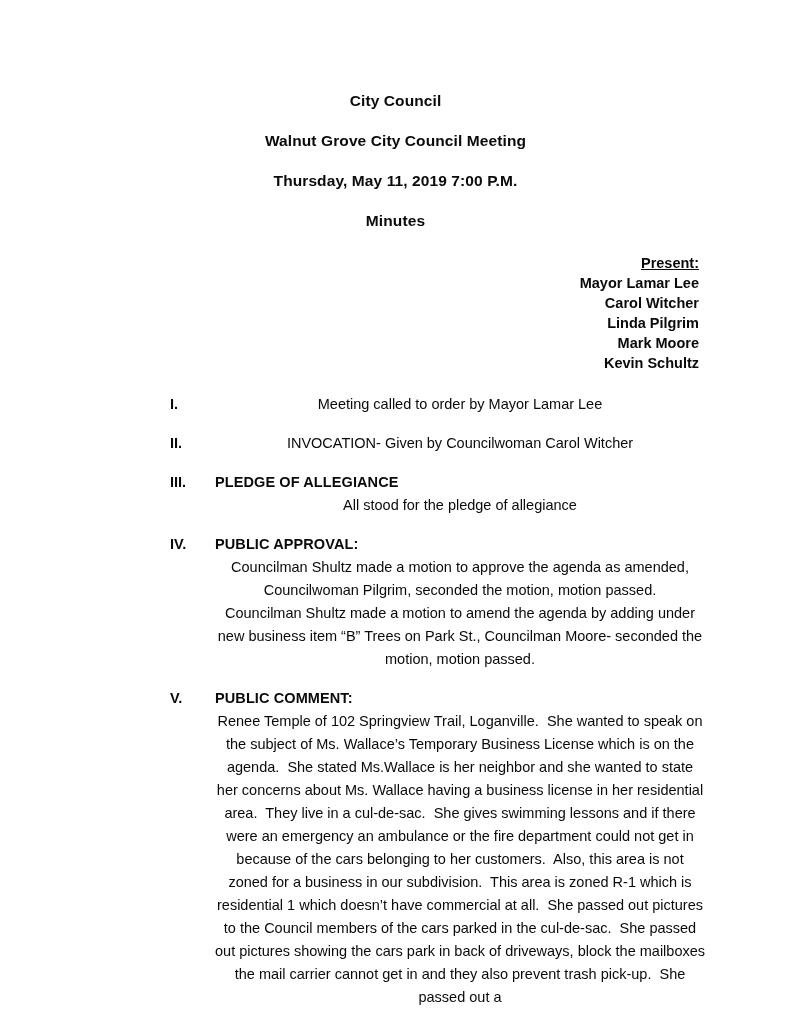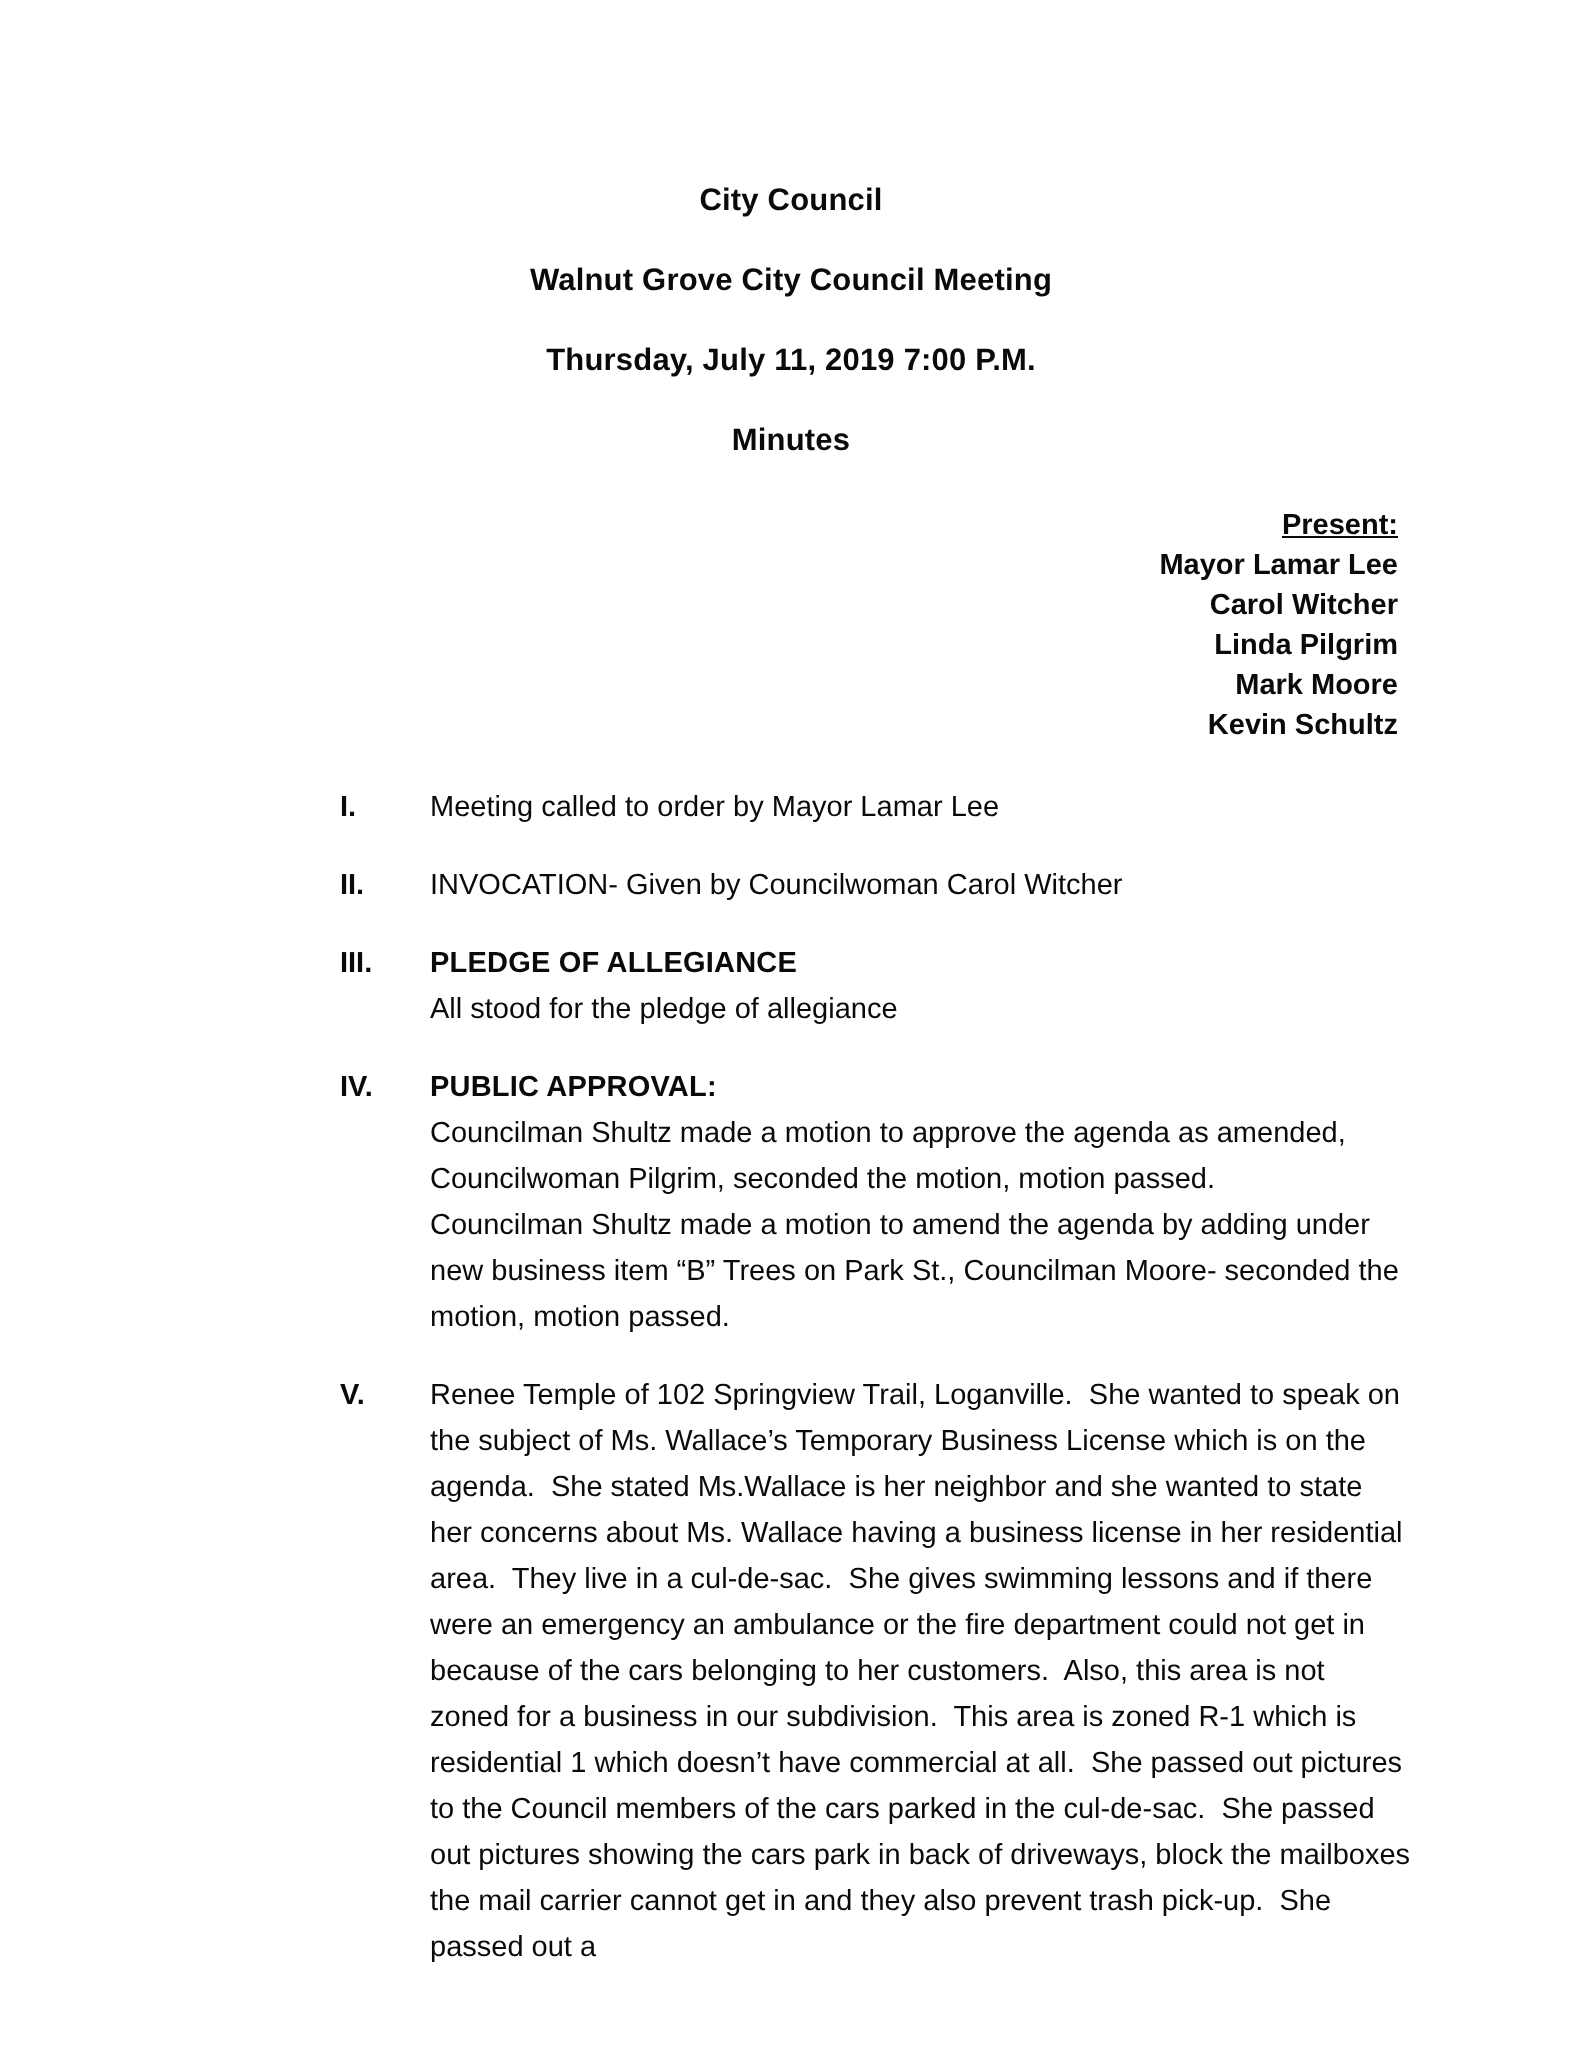--- a/index.html
+++ b/index.html
@@ -58,32 +58,33 @@
   }
   .content {
     width: 490px;
   }
   .item-heading {
     font-weight: 700;
     letter-spacing: 0.1px;
   }
   .para {
     white-space: pre-wrap;
+    text-align: center;
   }
   .para b, .para .seg-bold { font-weight: 400; }
 </style>
 </head>
 <body>
 
 <div class="page">
 
   <div class="headings">
     <div class="heading-line">City Council</div>
     <div class="heading-line">Walnut Grove City Council Meeting</div>
-    <div class="heading-line">Thursday, July 11, 2019 7:00 P.M.</div>
+    <div class="heading-line">Thursday, May 11, 2019 7:00 P.M.</div>
     <div class="heading-line">Minutes</div>
   </div>
 
   <div class="present">
     <div class="present-label">Present:</div>
     <div>Mayor Lamar Lee</div>
     <div>Carol Witcher</div>
     <div>Linda Pilgrim</div>
     <div>Mark Moore</div>
     <div>Kevin Schultz</div>
@@ -118,18 +119,19 @@
       <div class="content">
         <div class="item-heading">PUBLIC APPROVAL:</div>
         <div class="para"><span class="seg-bold">Councilman Shultz </span><span>made a motion to approve the agenda as amended, </span><span class="seg-bold">Councilwoman Pilgrim,</span><span> seconded the motion, motion passed.</span></div>
         <div class="para"><span class="seg-bold">Councilman Shultz </span><span>made a motion to amend the agenda by adding under new business item “B” Trees on Park St., </span><span class="seg-bold">Councilman Moore</span><span>- seconded the motion, motion passed.</span></div>
       </div>
     </div>
 
     <div class="item">
       <div class="numeral">V.</div>
       <div class="content">
+        <div class="item-heading">PUBLIC COMMENT:</div>
         <div class="para"><span class="seg-bold">Renee Temple of 102 Springview Trail, Loganville.</span><span>  She wanted to speak on the subject of Ms. Wallace’s Temporary Business License which is on the agenda.  She stated Ms.Wallace is her neighbor and she wanted to state her concerns about Ms. Wallace having a business license in her residential area.  They live in a cul-de-sac.  She gives swimming lessons and if there were an emergency an ambulance or the fire department could not get in because of the cars belonging to her customers.  Also, this area is not zoned for a business in our subdivision.  This area is zoned </span><span class="seg-bold">R-1</span><span> which is residential </span><span class="seg-bold">1</span><span> which doesn’t have commercial at all.  She passed out pictures to the Council members of the cars parked in the cul-de-sac.  She passed out pictures showing the cars park in back of driveways, block the mailboxes the mail carrier cannot get in and they also prevent trash pick-up.  She passed out a</span></div>
       </div>
     </div>
 
   </div>
 </div>
 
 </body></html>

